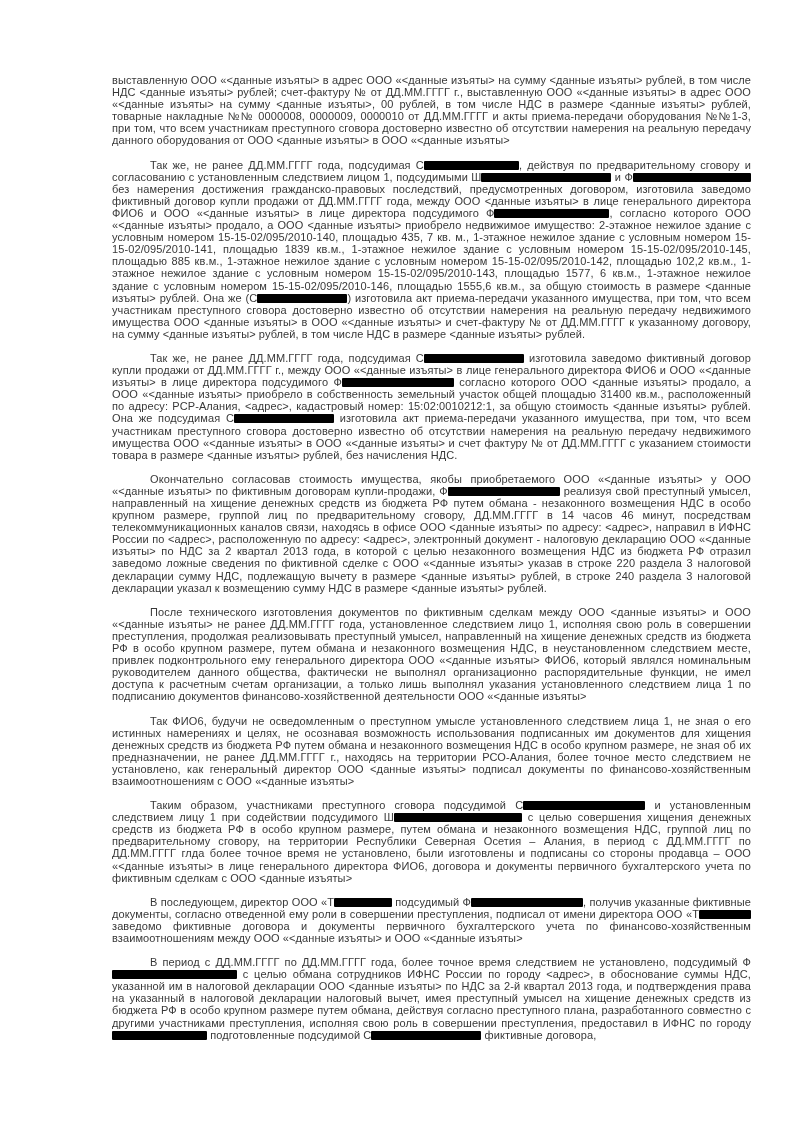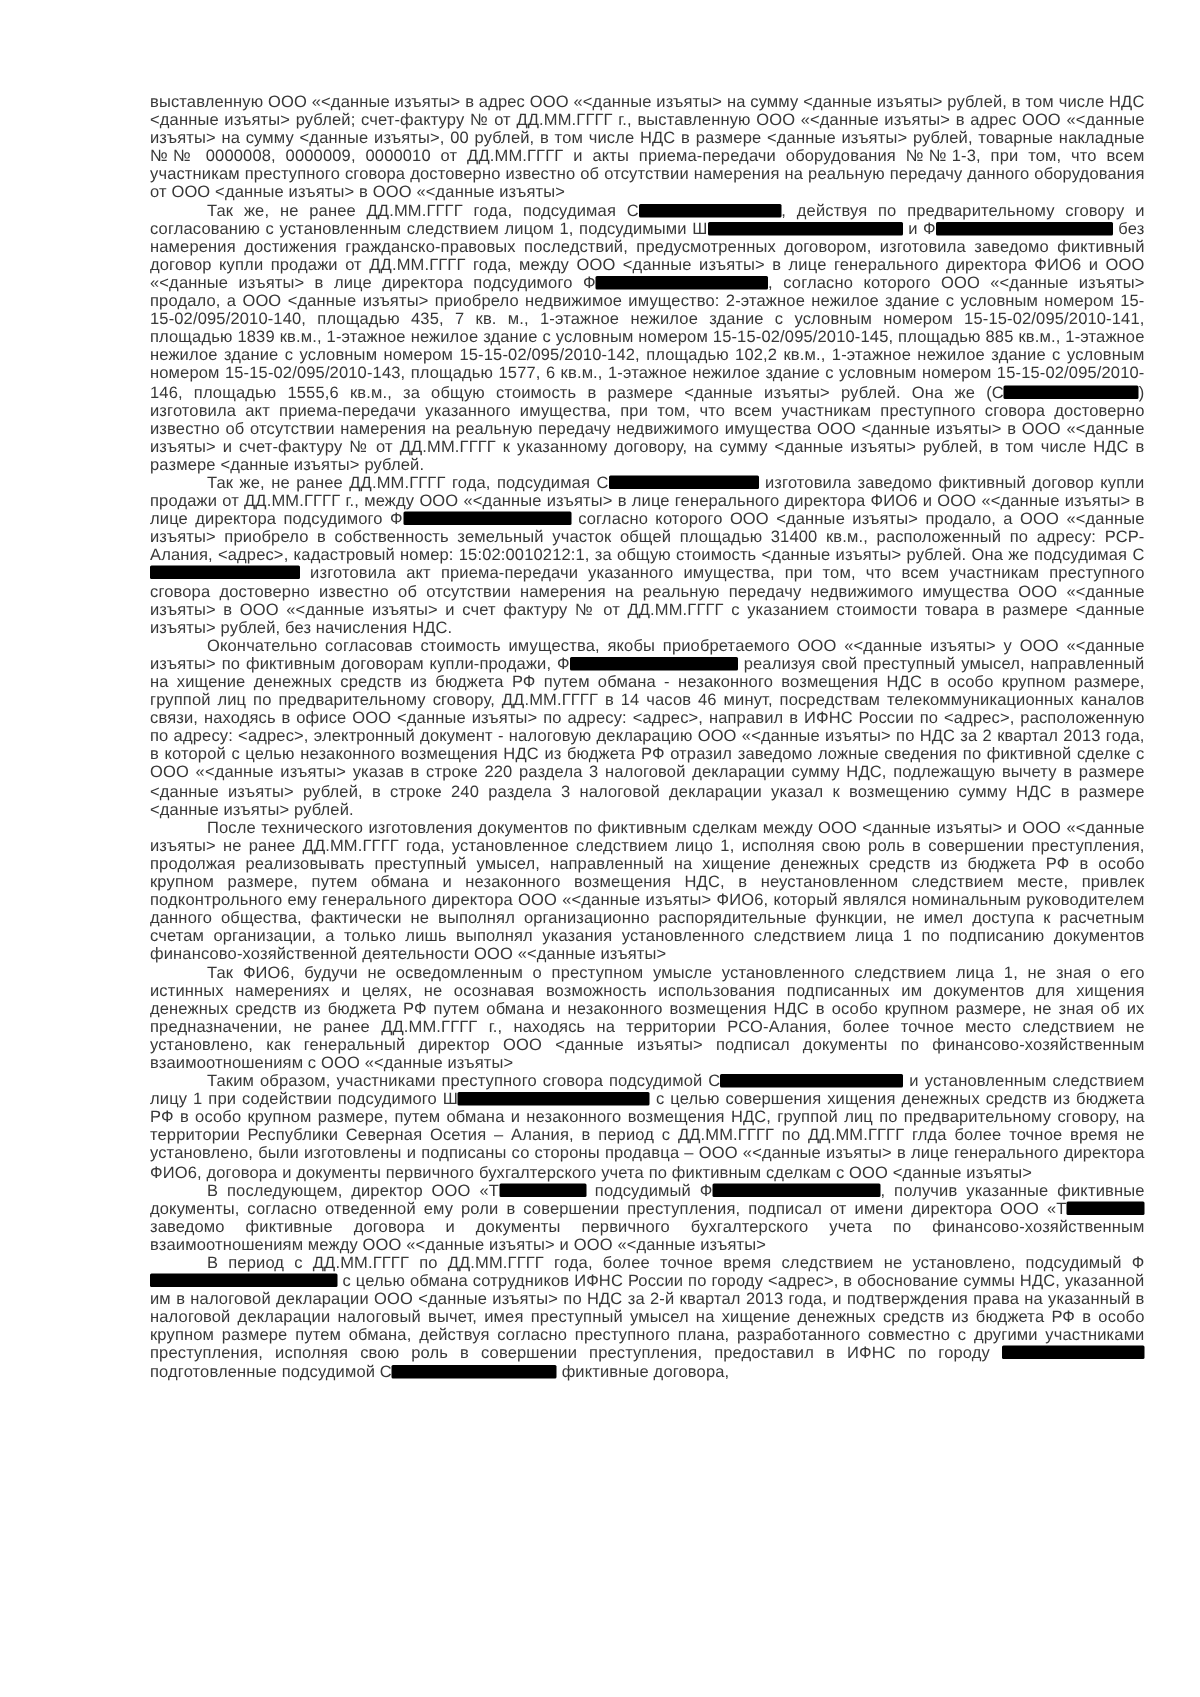--- a/index.html
+++ b/index.html
@@ -15,21 +15,21 @@
   .document-text {
     position:absolute;
     left:100px;
     top:62px;
     width:663px;
     font-size:11px;
     line-height:12.1px;
     letter-spacing:0.1px;
   }
   p.para {
-    margin:0;
+    margin:12px;
     padding:0;
     text-align:justify;
   }
   p.para.indent { text-indent:38px; }
   .redact {
     display:inline-block;
     background:#000000;
     height:9px;
     vertical-align:baseline;
     margin-bottom:-1px;

